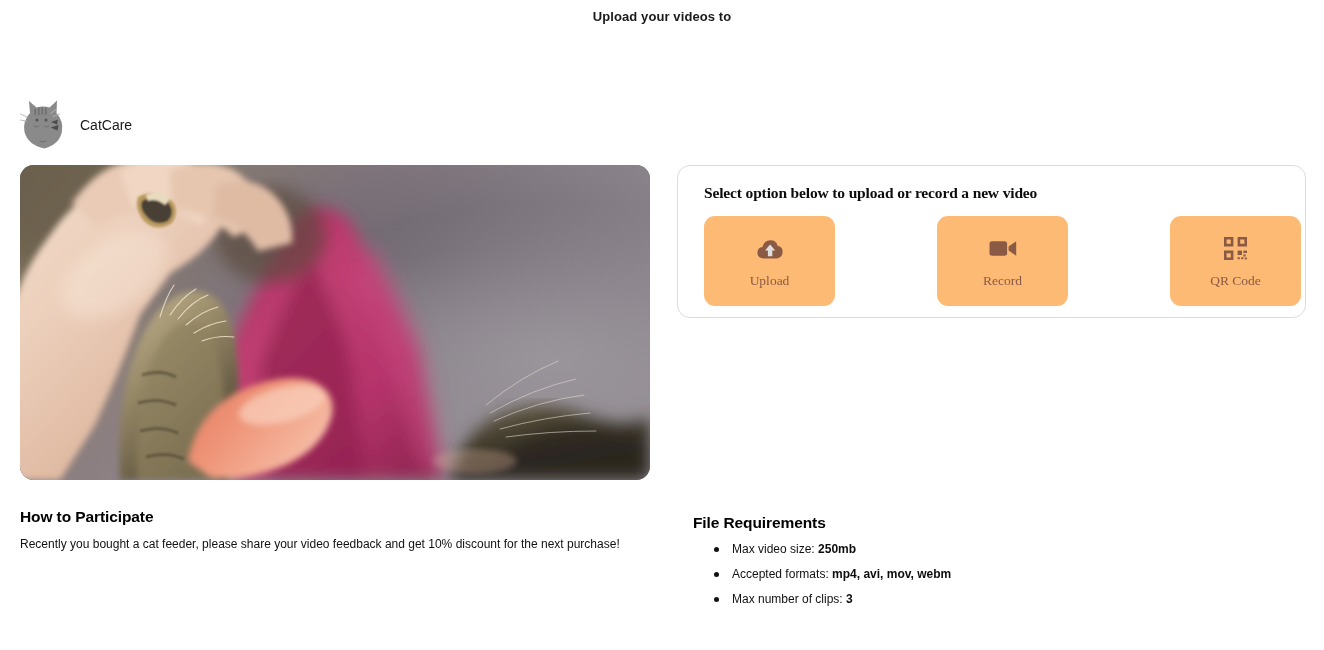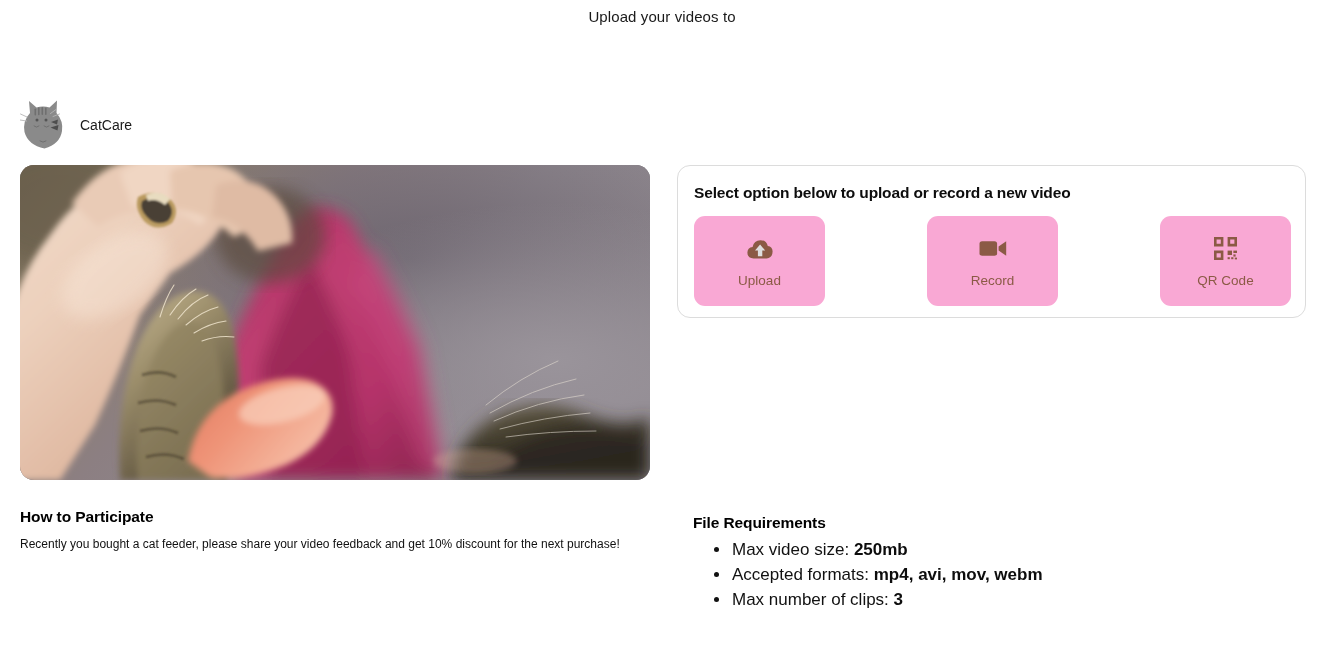--- a/index.html
+++ b/index.html
@@ -16,24 +16,25 @@
     position: relative;
   }
 
   
   .header {
     width: 100%;
     text-align: center;
     padding-top: 8px;
   }
   .eyebrow {
-    font-size: 15px;
+    font-size: 13px;
     color: #1a1a1a;
     line-height: 18px;
     letter-spacing: 0.1px;
+    font-weight: bold;
   }
   .page-title {
     font-size: 30px;
     font-weight: bold;
     letter-spacing: -0.6px;
     line-height: 38px;
     margin-top: 10px;
     color: #0d0d0d;
   }
 
@@ -109,39 +110,40 @@
   }
 
   
   .options-panel {
     box-sizing: border-box;
     width: 629px;
     height: 153px;
     border: 1px solid #dcdcdc;
     border-radius: 13px;
     background: #ffffff;
-    padding: 17px 14px 0 16px;
+    padding: 17px 14px 0 26px;
+    font-family: Liberation Serif, serif;
   }
   .options-title {
     font-size: 15.5px;
     font-weight: bold;
     color: #0d0d0d;
     line-height: 20px;
     letter-spacing: -0.15px;
   }
   .options-row {
     margin-top: 13px;
     display: flex;
     justify-content: space-between;
     width: 597px;
   }
   .option-card {
     width: 131px;
     height: 90px;
-    background: #f9a8d4;
+    background: #fdba74;
     border-radius: 11px;
     display: flex;
     flex-direction: column;
     align-items: center;
     justify-content: center;
     cursor: pointer;
   }
   .option-icon {
     height: 30px;
     display: flex;
@@ -159,21 +161,21 @@
 
   
   .req-block { margin-top: 195px; margin-left: 16px; }
   .req-list {
     margin: 4px 0 0 0;
     padding: 0;
     list-style: none;
   }
   .req-list li {
     position: relative;
-    font-size: 17px;
+    font-size: 12px;
     line-height: 25px;
     color: #111111;
     padding-left: 39px;
   }
   .req-list li::before {
     content: "";
     position: absolute;
     left: 21px;
     top: 10px;
     width: 5px;

